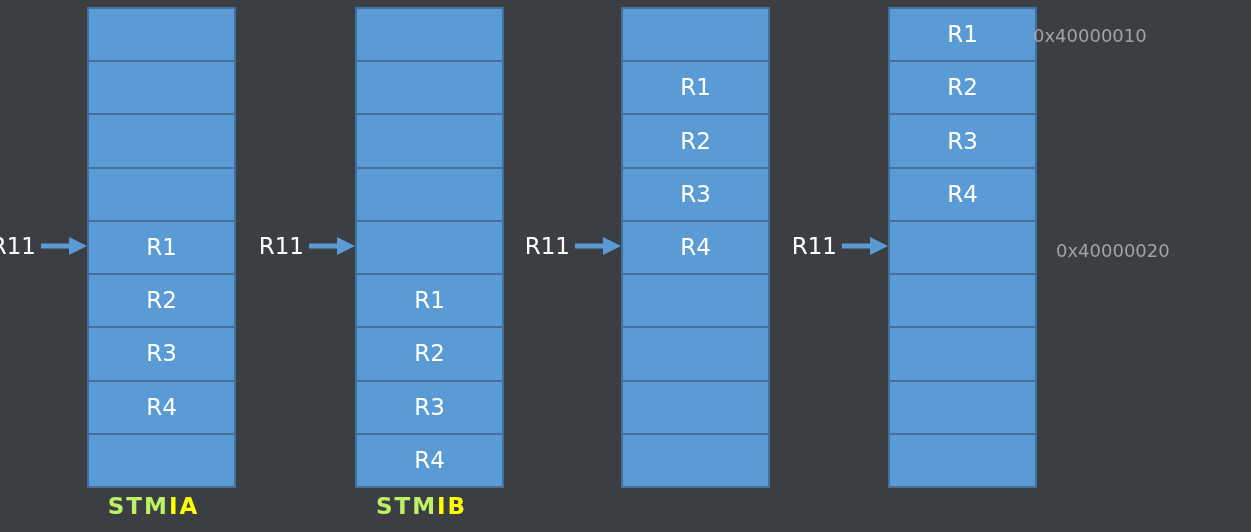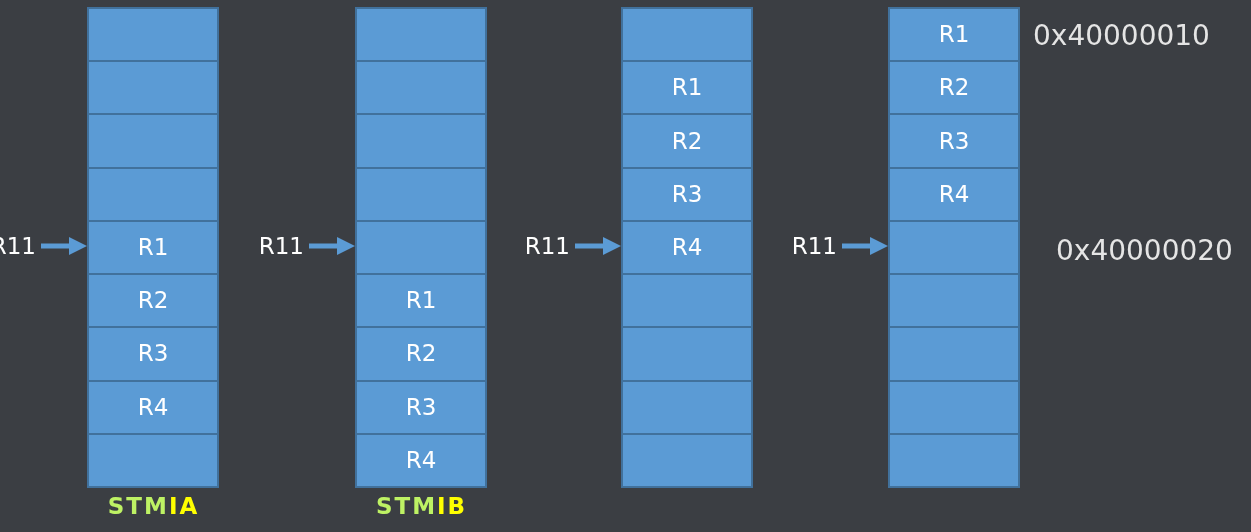--- a/index.html
+++ b/index.html
@@ -13,21 +13,21 @@
     overflow: hidden;
     background: #3B3E43;
     font-family: "DejaVu Sans", "Liberation Sans", sans-serif;
   }
   .stage { position: absolute; inset: 0; }
 
   
   .mem-column {
     position: absolute;
     top: 7px;
-    width: 132px;
+    width: 149px;
     height: 481px;
     box-sizing: border-box;
     background: #5B9BD5;
     border: 2px solid #41719C;
     display: flex;
     flex-direction: column;
   }
   .mem-cell {
     flex: 1 1 0;
     box-sizing: border-box;
@@ -74,22 +74,22 @@
     white-space: nowrap;
   }
   .col-label .prefix { color: #bef264; }
   .col-label .suffix { color: #FFFF00; margin-top: 32px; }
 
   
   .address {
     position: absolute;
     left: 1033px;
     width: 170px;
-    color: #e5e5e5;
-    font-size: 28px;
+    color: #a3a3a3;
+    font-size: 18px;
     line-height: 30px;
     white-space: nowrap;
   }
   .address.addr-0 { top: 21px; }
   .address.addr-1 { top: 236px; margin-left: 23px; }
   .address.addr-2 { top: 449px; }
 
   
   .col-0 { left: 87px; }
   .col-1 { left: 355px; }

